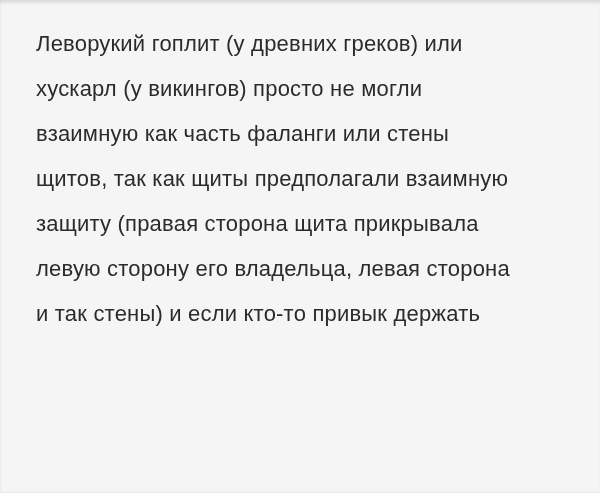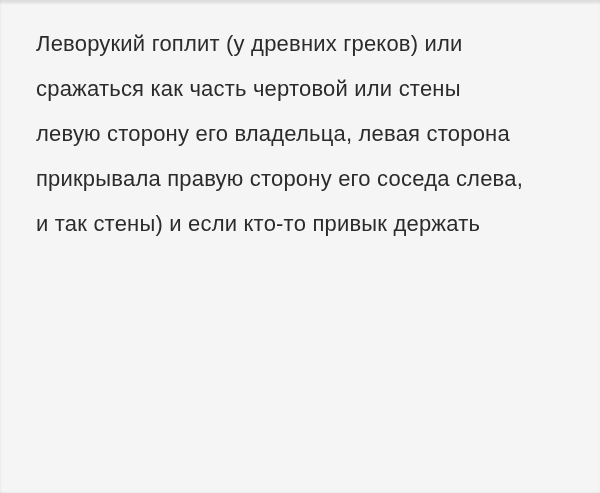--- a/index.html
+++ b/index.html
@@ -35,18 +35,20 @@
     white-space: nowrap;
     font-weight: 400;
   }
 </style>
 </head>
 <body style="background: rgb(245, 245, 245); color: rgb(43, 43, 43);">
 
 <div class="post-panel">
   <div class="post-text">
     <div class="post-line">Леворукий гоплит (у древних греков) или</div>
-    <div class="post-line">сражаться как часть чертовой или стены</div>
+    <div class="post-line">хускарл (у викингов) просто не могли</div>
+    <div class="post-line">взаимную как часть фаланги или стены</div>
+    <div class="post-line">щитов, так как щиты предполагали взаимную</div>
+    <div class="post-line">защиту (правая сторона щита прикрывала</div>
     <div class="post-line">левую сторону его владельца, левая сторона</div>
-    <div class="post-line">прикрывала правую сторону его соседа слева,</div>
     <div class="post-line">и так стены) и если кто-то привык держать</div>
   </div>
 </div>
 
 </body></html>

